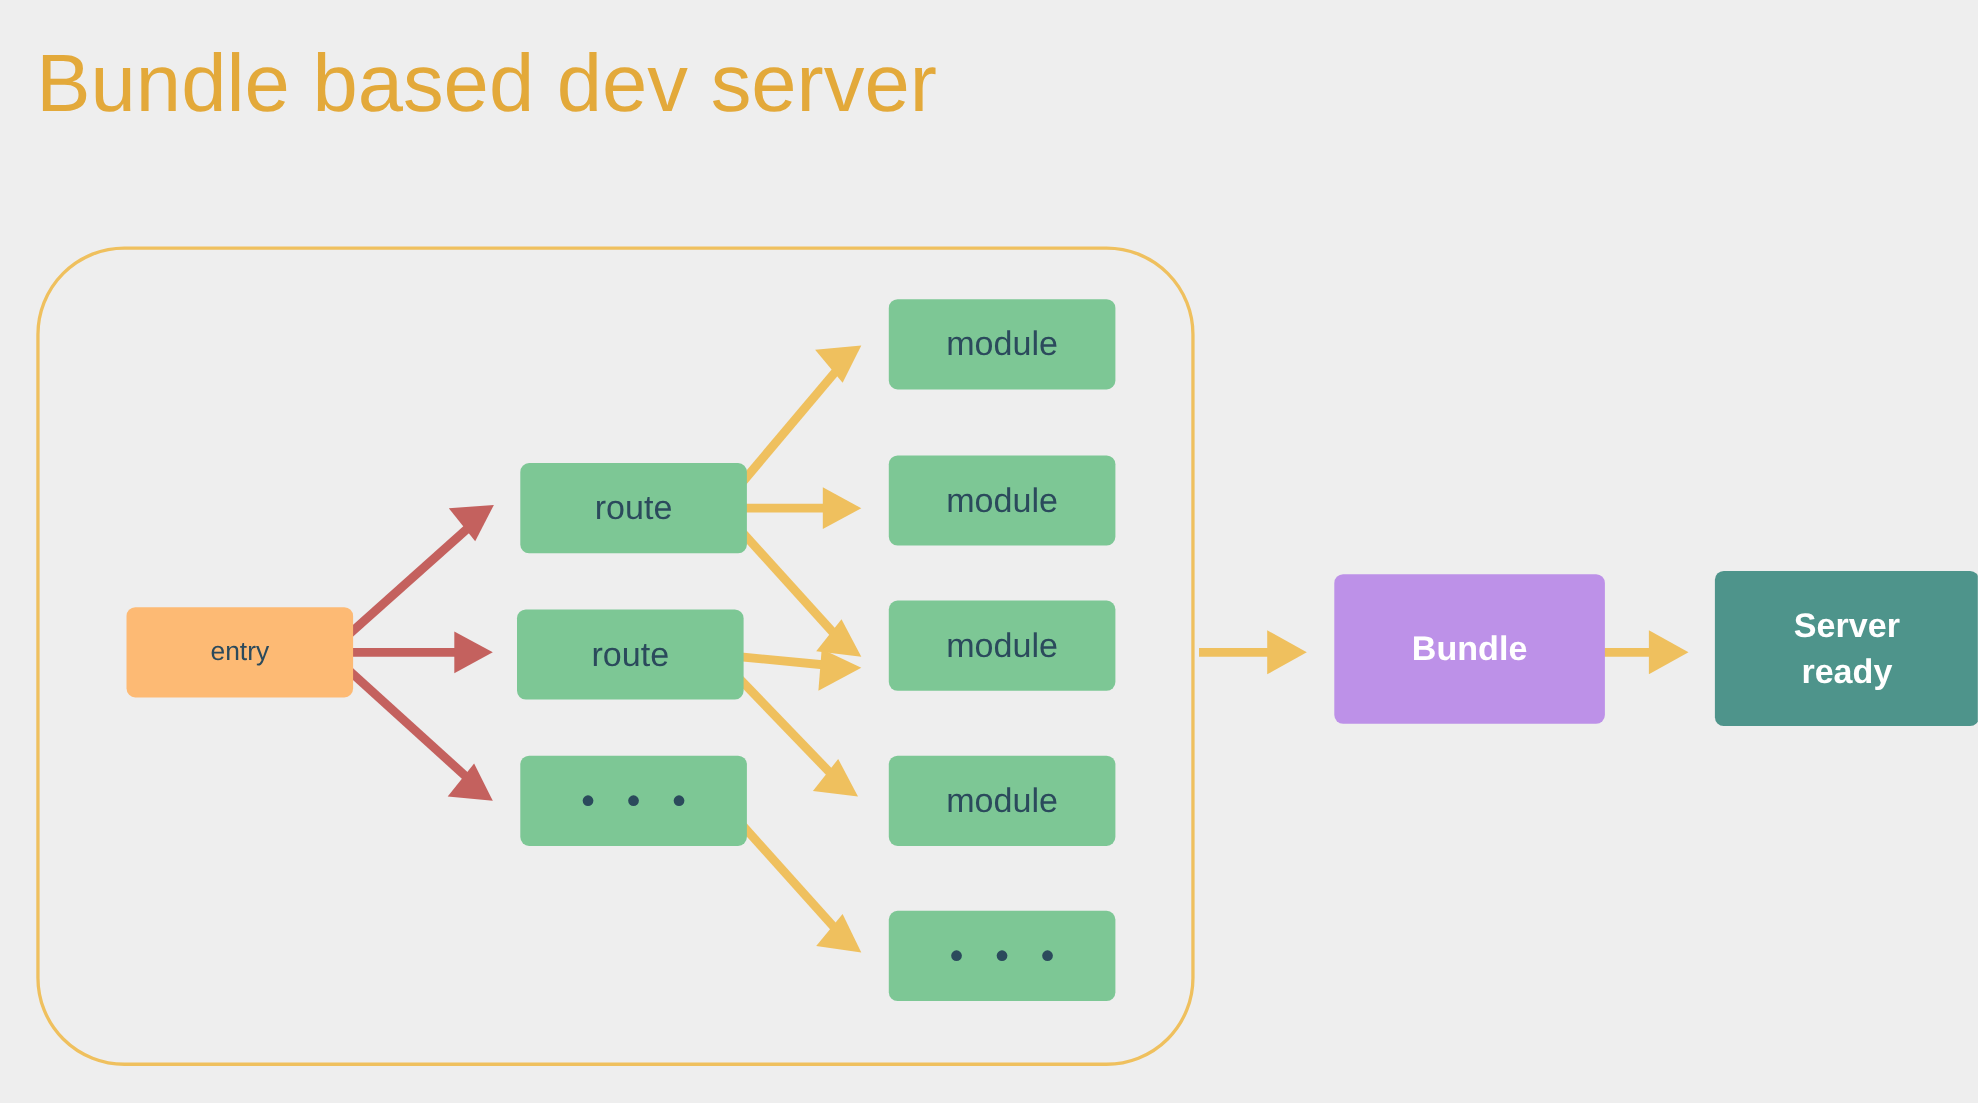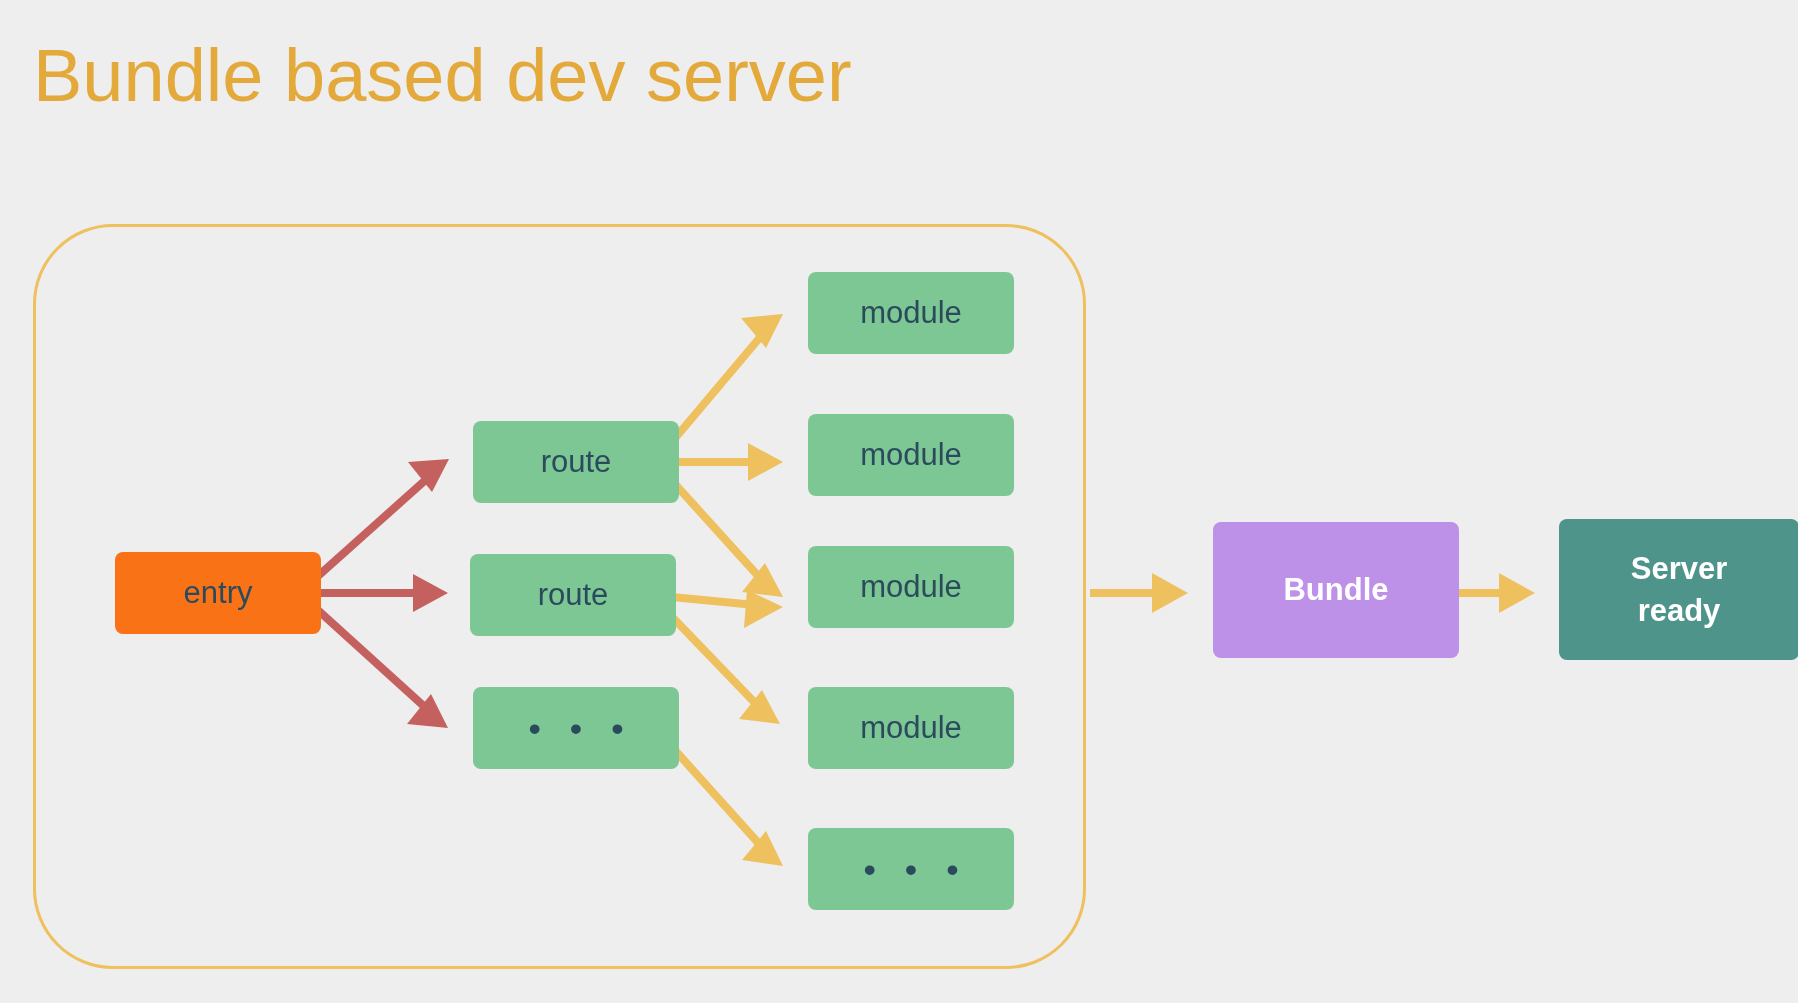--- a/index.html
+++ b/index.html
@@ -52,23 +52,23 @@
     border-radius: 8px;
     text-align: center;
     margin-left: 24px;
   }
   .node-label {
     display: block;
     white-space: pre-line;
   }
 
   .node.entry {
-    background: #f97316;
+    background: #fdba74;
     color: #2b4a5c;
-    font-size: 31px;
+    font-size: 24px;
     font-weight: 400;
   }
   .node.graph {
     background: #7dc795;
     color: #2b4a5c;
     font-size: 31px;
     font-weight: 400;
   }
   .node.bundle {
     background: #bd91e8;

